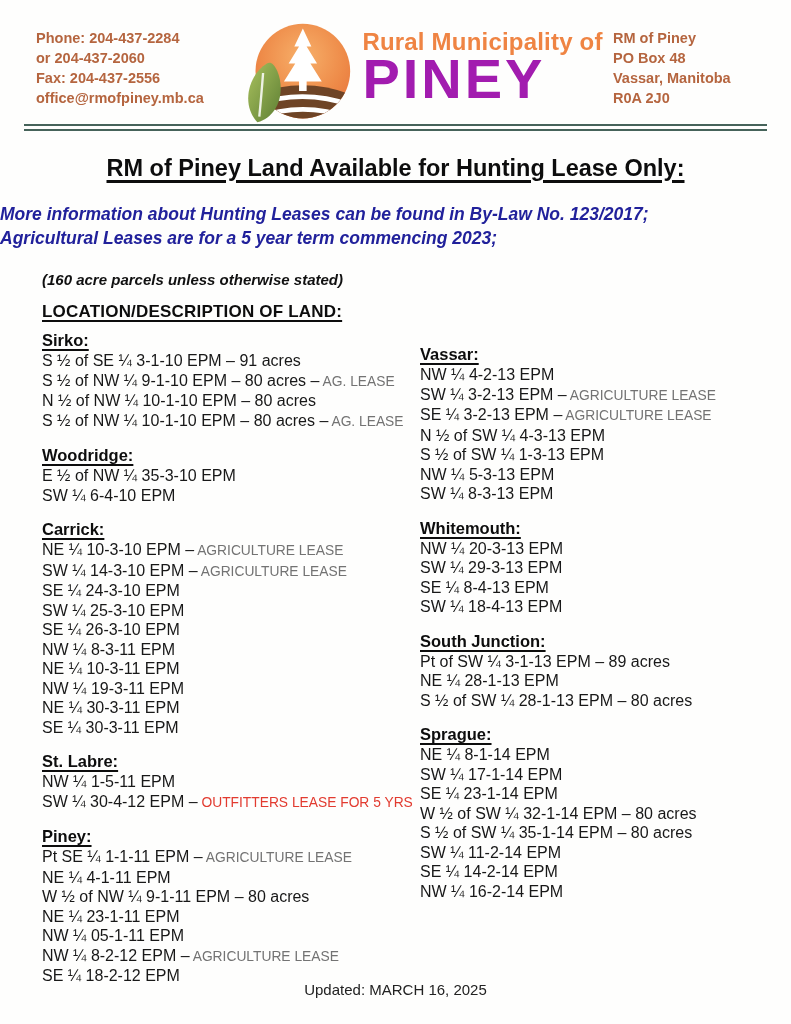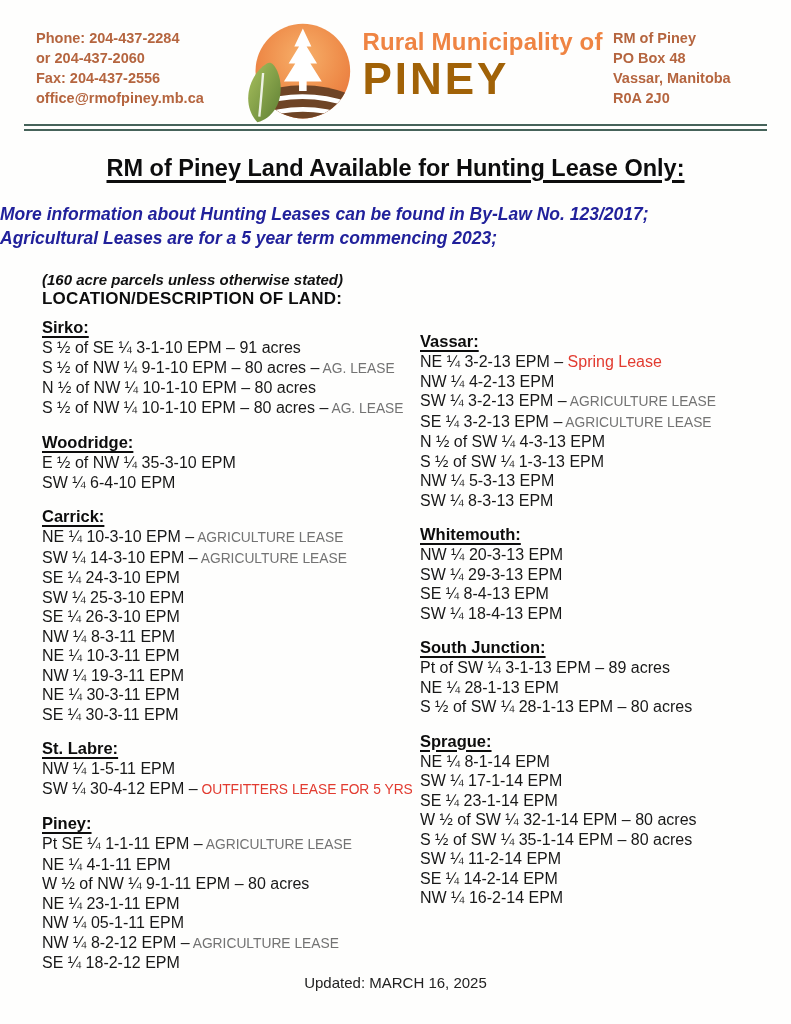--- a/index.html
+++ b/index.html
@@ -24,21 +24,21 @@
   }
   .logo-wrap{
     flex:1 1 auto;display:flex;align-items:flex-start;justify-content:center;
     gap:6px;padding-top:0;
   }
   .wordmark{padding-top:10px;}
   .wordmark .tagline{
     color:#ef8443;font-weight:bold;font-size:24px;line-height:24px;letter-spacing:.2px;
   }
   .wordmark .org-name{
-    color:#a16207;font-weight:bold;font-size:44px;line-height:50px;letter-spacing:3px;
+    color:#a21caf;font-weight:bold;font-size:56px;line-height:50px;letter-spacing:3px;
   }
   .address-block{
     width:150px;flex:0 0 auto;
     color:#b5653f;font-weight:bold;font-size:14.5px;line-height:20px;
     padding-top:8px;
   }
   .double-rule{
     margin:4px 24px 0 24px;height:3px;
     border-top:2px solid #46635a;border-bottom:2px solid #46635a;
   }
@@ -51,44 +51,44 @@
   .notice{
     margin-top:20px;text-align:left;
     color:#21219b;font-weight:bold;font-style:italic;
     font-size:17.5px;line-height:24px;
   }
   .parcel-note{
     margin:21px 0 0 42px;
     font-weight:bold;font-style:italic;font-size:15px;color:#101010;
   }
   .list-heading{
-    margin:1px 0 0 42px;
+    margin:14px 0 0 42px;
     font-weight:bold;font-size:17px;color:#0d0d0d;
-    text-decoration-thickness:2px;text-underline-offset:3px;
+    text-decoration:underline;text-decoration-thickness:2px;text-underline-offset:3px;
     letter-spacing:.2px;
   }
   
   .columns{display:flex;margin:8px 0 0 42px;}
   .col{width:378px;flex:0 0 auto;}
   .col.right{width:330px;margin-top:14px;}
   .section{margin:0 0 13px 0;}
   .section + .section{margin-top:14px;}
   .sec-heading{
     font-weight:bold;font-size:16.5px;line-height:20px;color:#0d0d0d;
     text-decoration:underline;text-decoration-thickness:2px;text-underline-offset:3px;
     margin-bottom:1px;
   }
   .land-line{font-size:16px;line-height:19.5px;color:#181818;}
   .tag{white-space:normal;}
   .tag.green{color:#737373;}
   .tag.red{color:#e23b30;}
   .tag.small{font-size:13.8px;}
   
   .footer{
-    position:absolute;left:0;bottom:33px;width:100%;
+    position:absolute;left:0;bottom:26px;width:100%;
     text-align:center;font-size:15px;color:#222;
   }
   
   .logo-badge{flex:0 0 auto;}
 </style>
 </head>
 <body>
 
 <div class="page">
 
@@ -191,21 +191,20 @@
           <div class="land-line"><span>W ½ of NW ¼ 9-1-11 EPM – 80 acres</span></div>
           <div class="land-line"><span>NE ¼ 23-1-11 EPM</span></div>
           <div class="land-line"><span>NW ¼ 05-1-11 EPM</span></div>
           <div class="land-line"><span>NW ¼ 8-2-12 EPM –</span><span class="tag green small"> AGRICULTURE LEASE</span></div>
           <div class="land-line"><span>SE ¼ 18-2-12 EPM</span></div>
         </div>
       </div>
     <div class="col right">
         <div class="section">
           <div class="sec-heading">Vassar:</div>
-          <div class="land-line"><span>NE ¼ 3-2-13 EPM –</span><span class="tag red"> Spring Lease</span></div>
           <div class="land-line"><span>NW ¼ 4-2-13 EPM</span></div>
           <div class="land-line"><span>SW ¼ 3-2-13 EPM –</span><span class="tag green small"> AGRICULTURE LEASE</span></div>
           <div class="land-line"><span>SE ¼ 3-2-13 EPM –</span><span class="tag green small"> AGRICULTURE LEASE</span></div>
           <div class="land-line"><span>N ½ of SW ¼ 4-3-13 EPM</span></div>
           <div class="land-line"><span>S ½ of SW ¼ 1-3-13 EPM</span></div>
           <div class="land-line"><span>NW ¼ 5-3-13 EPM</span></div>
           <div class="land-line"><span>SW ¼ 8-3-13 EPM</span></div>
         </div>
         <div class="section">
           <div class="sec-heading">Whitemouth:</div>

